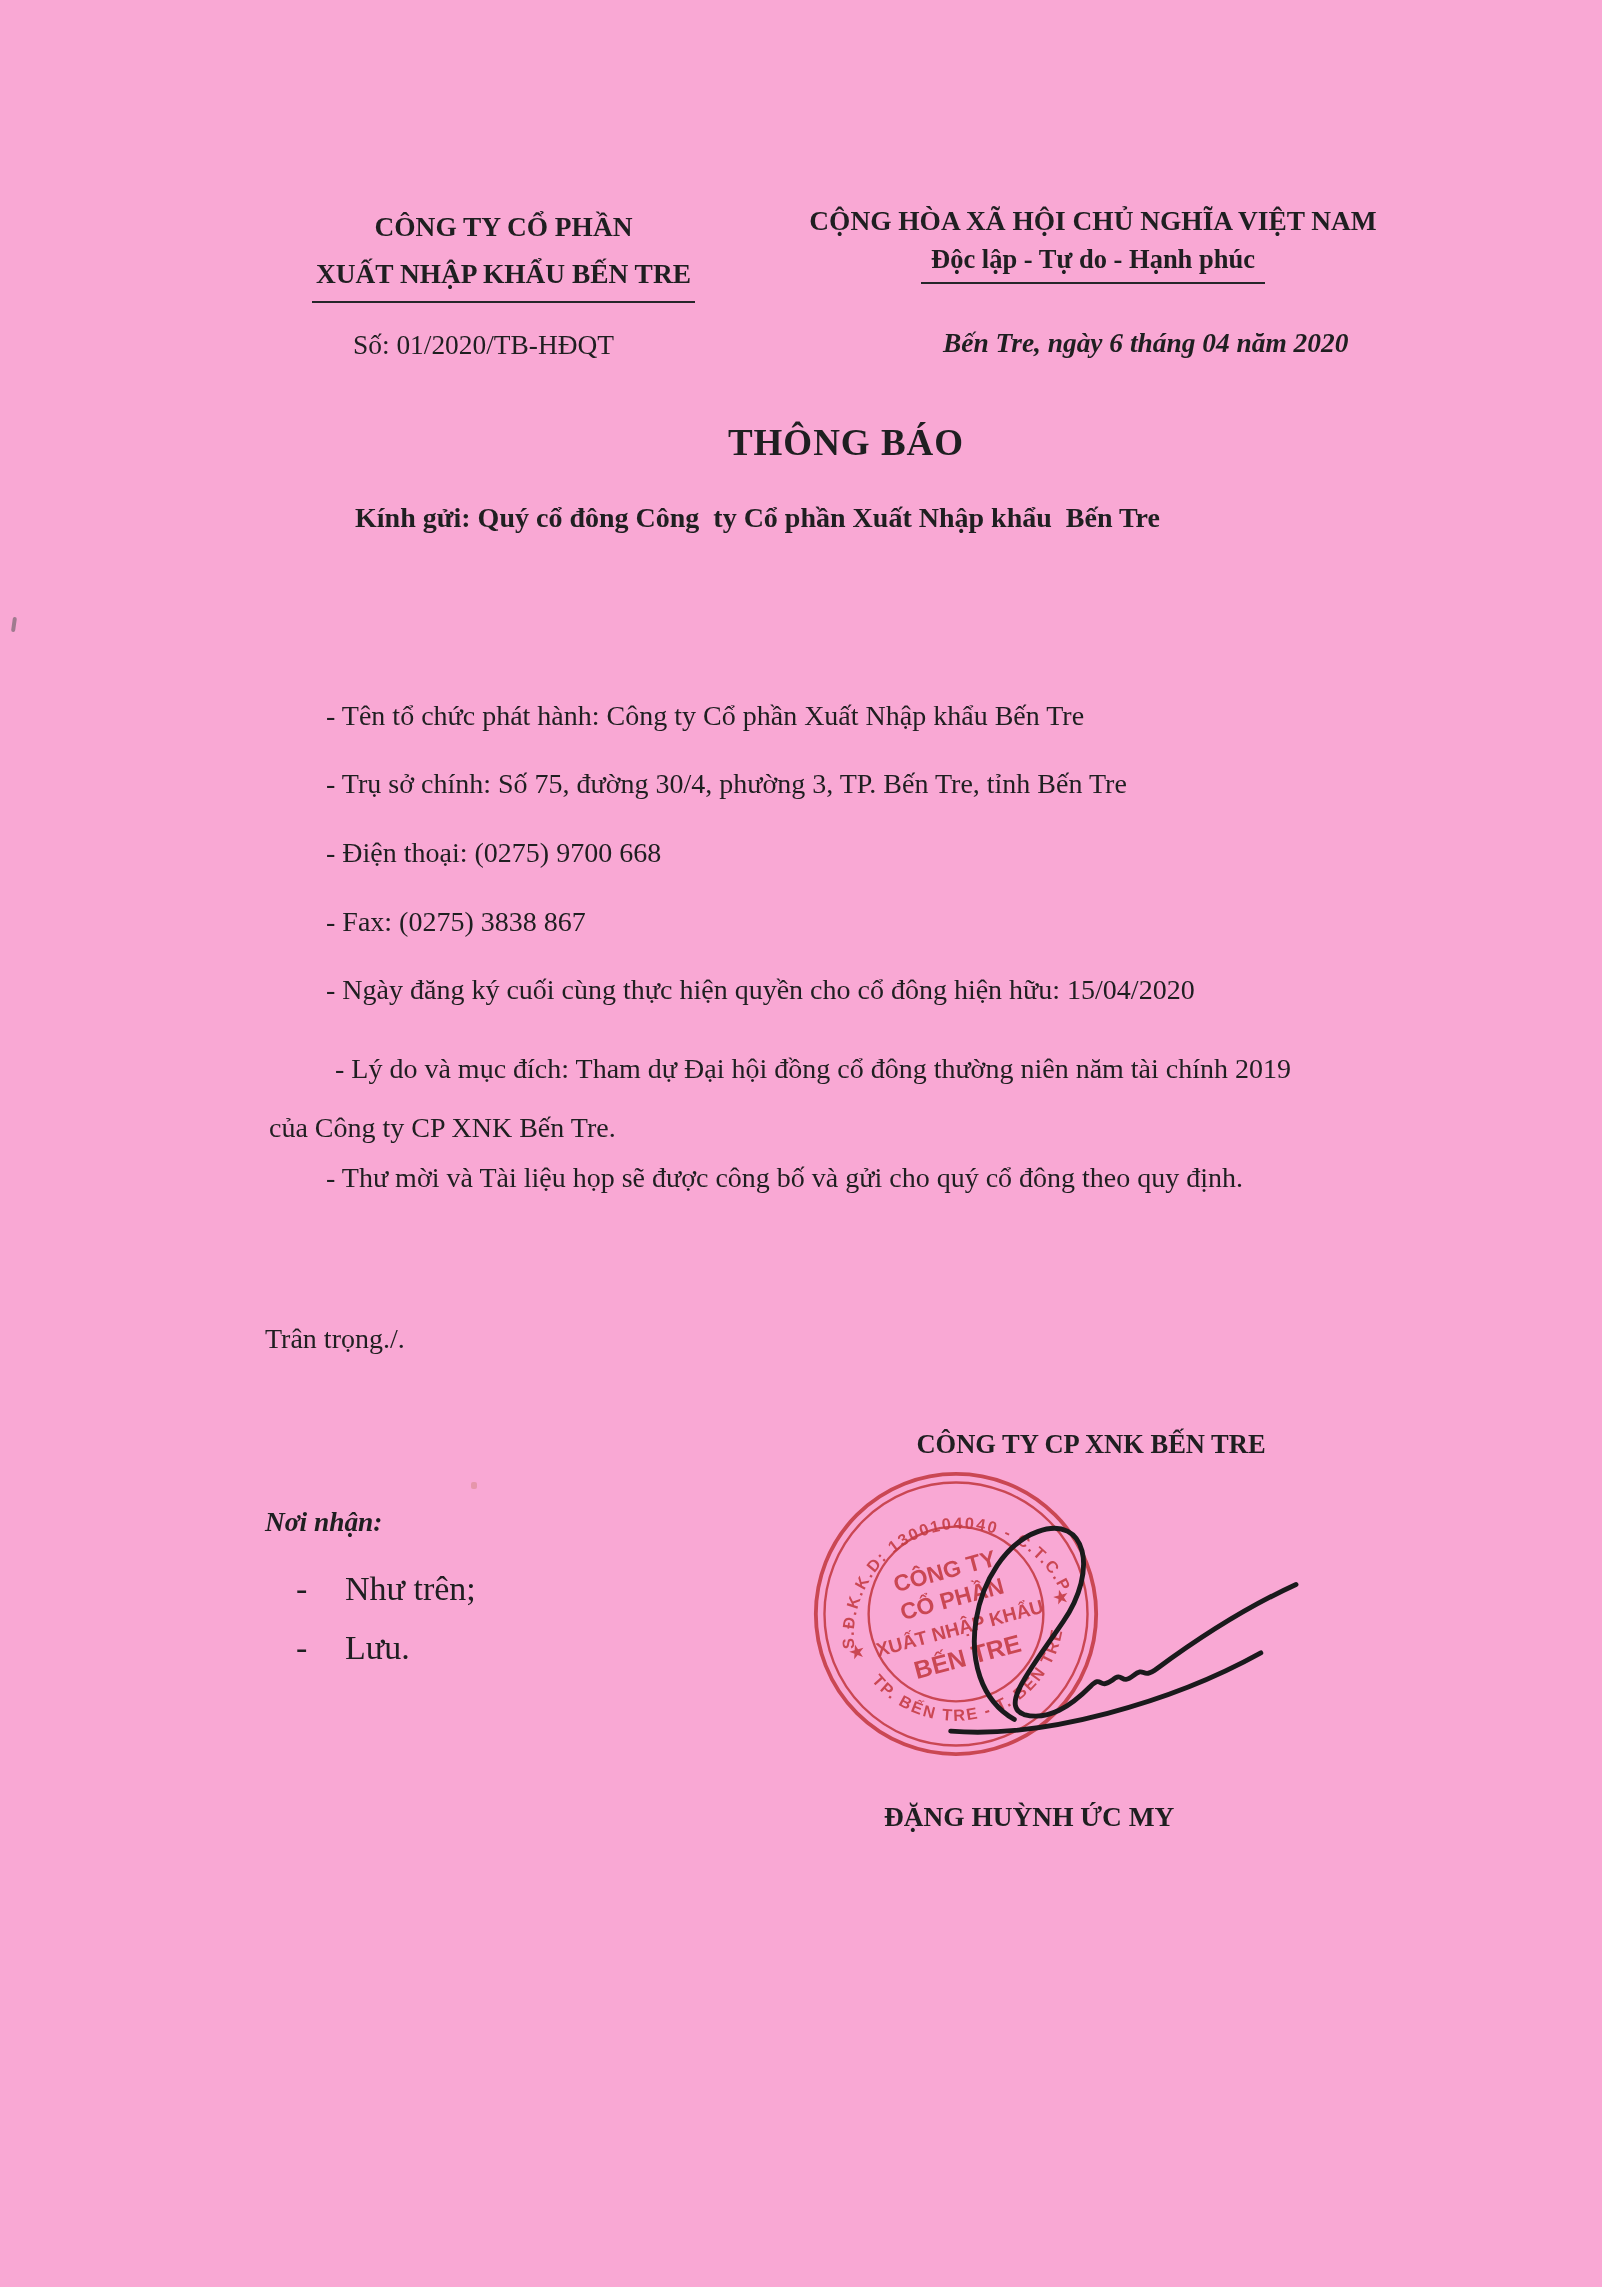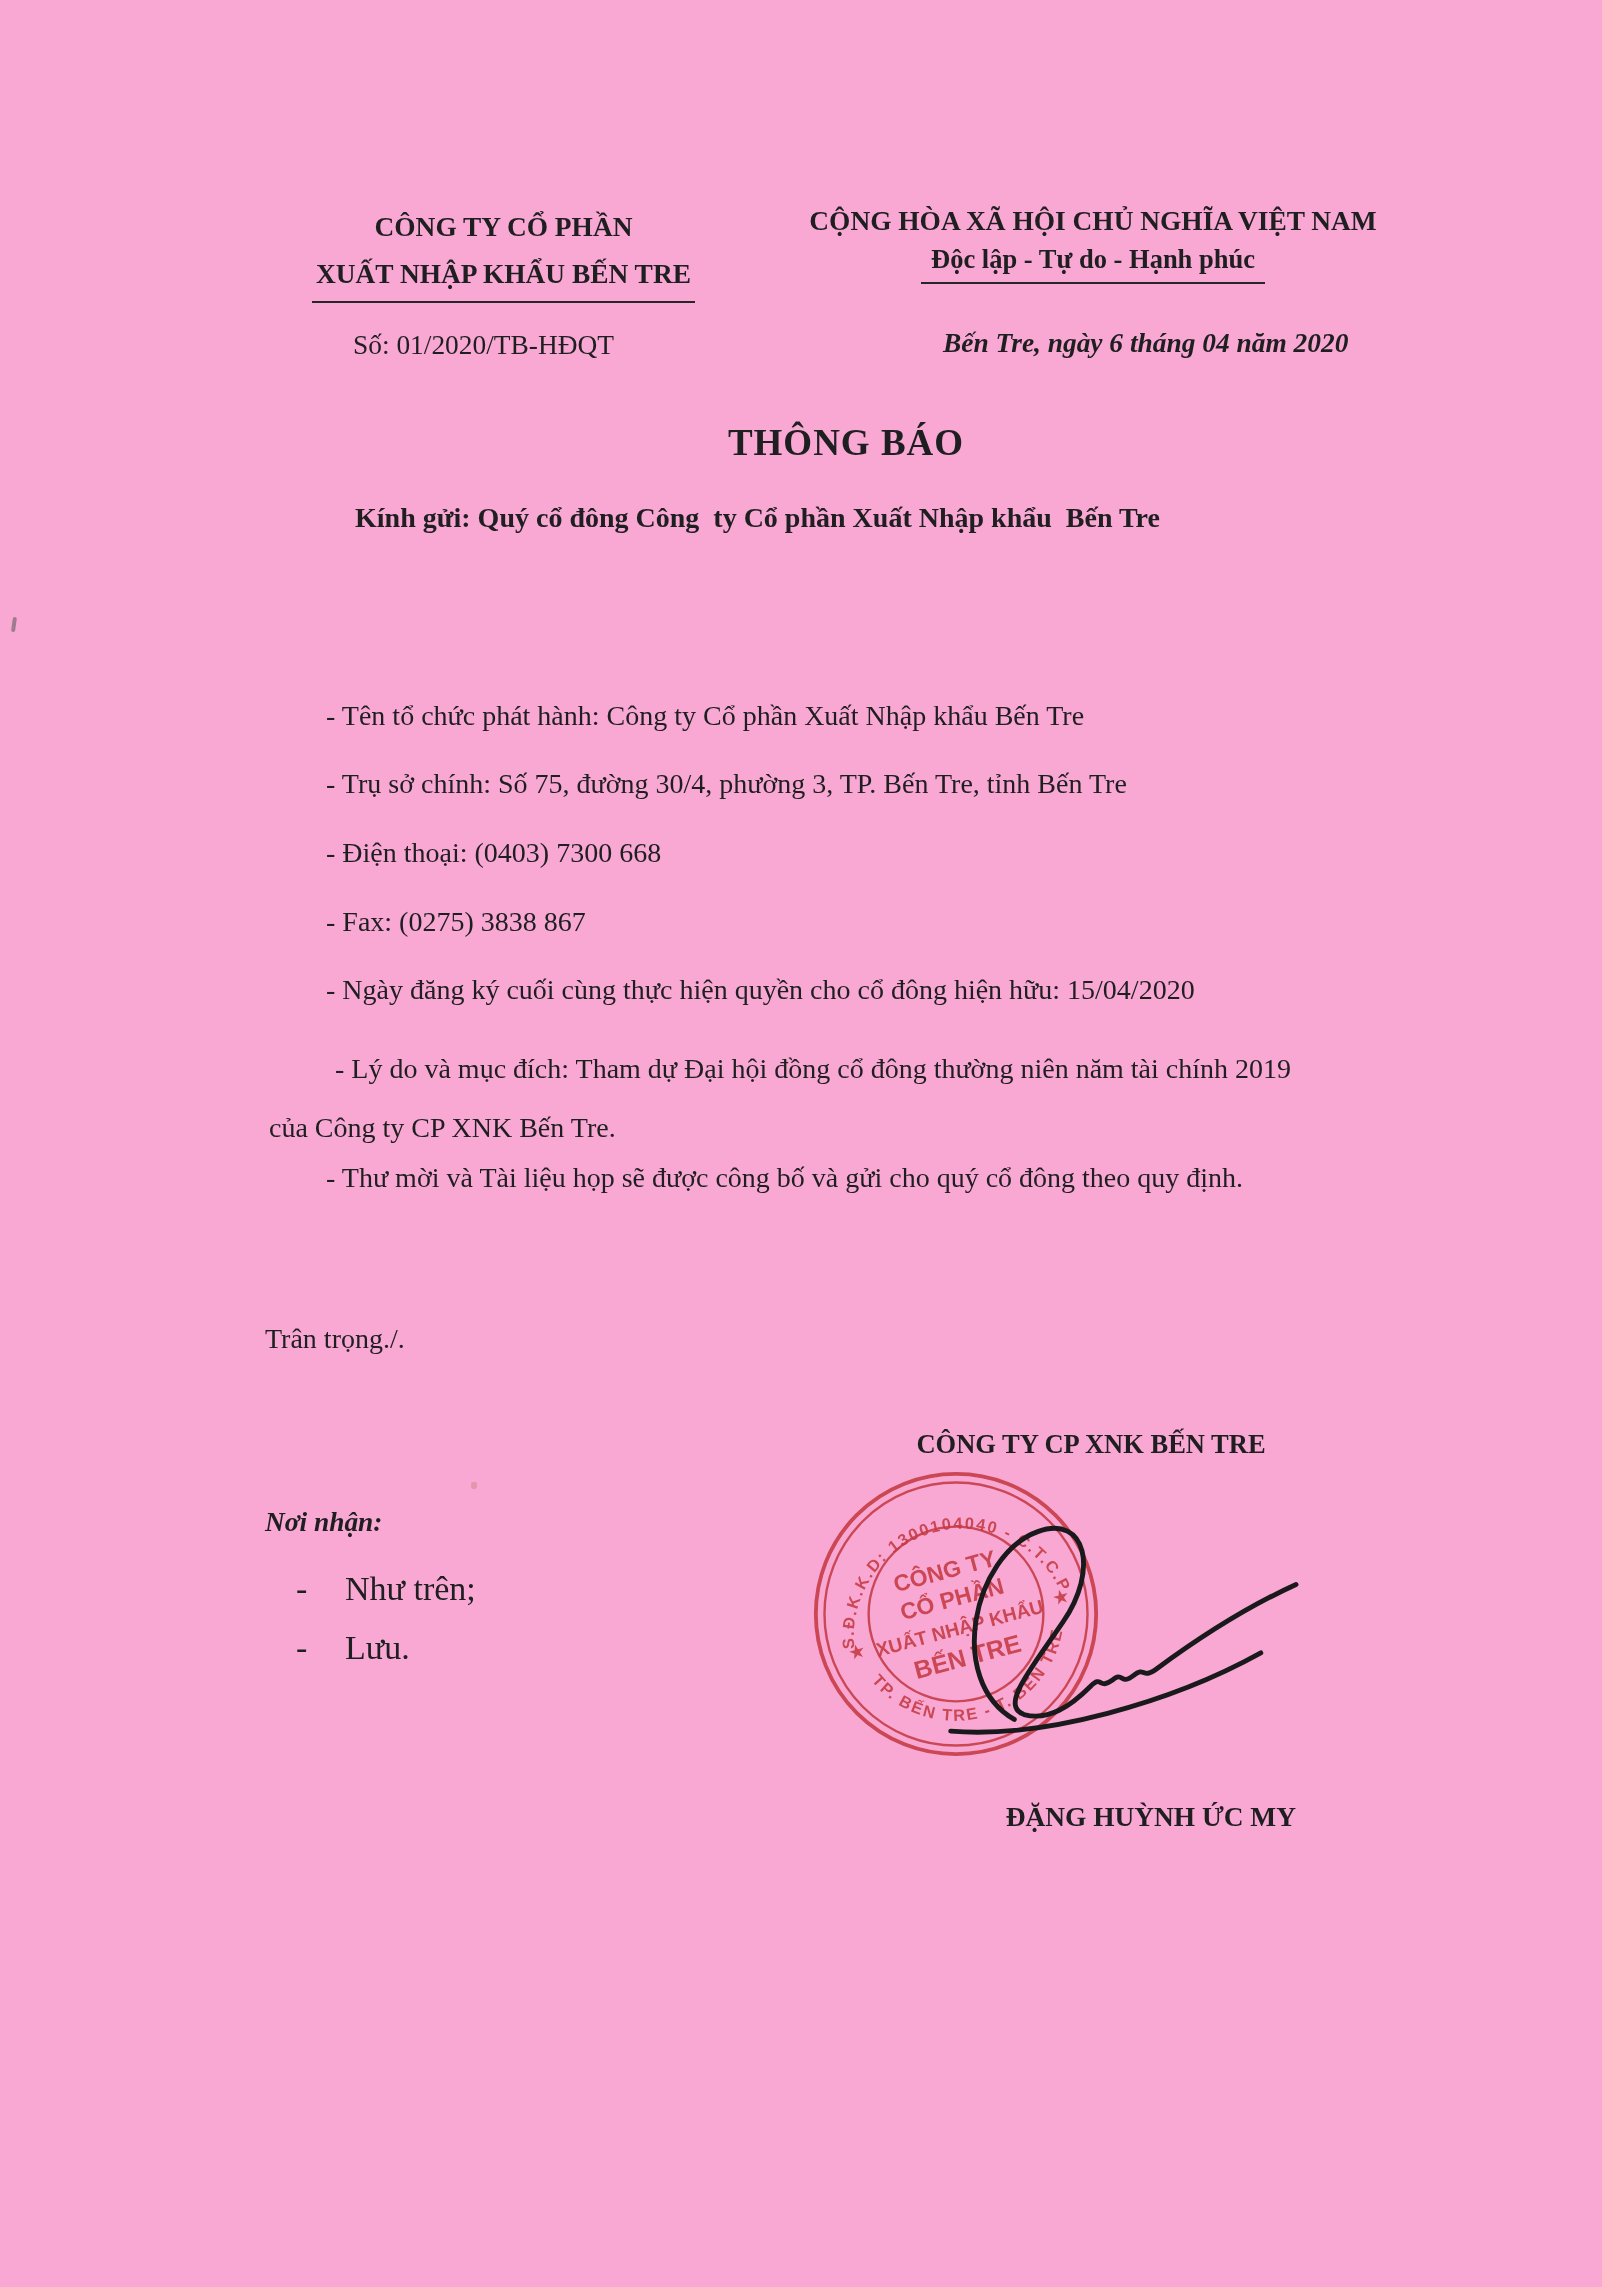--- a/index.html
+++ b/index.html
@@ -28,21 +28,21 @@
   
   .doc-title{top:421px;left:222px;width:1248px;text-align:center;font-size:37px;font-weight:bold;letter-spacing:1px;}
   .salutation{top:502px;left:355px;font-size:28px;font-weight:bold;}
   .intro{top:570px;left:261px;width:1176px;font-size:28px;line-height:64px;text-indent:61px;}
   .bullet{left:326px;font-size:28px;line-height:35px;}
   .bullet-wrap{left:261px;width:1176px;font-size:28px;line-height:59px;text-indent:66px;margin-left:8px;}
   .closing{top:1323px;left:265px;font-size:28px;}
 
   
   .sign-company{top:1429px;left:885px;width:412px;text-align:center;font-size:26.5px;font-weight:bold;}
-  .signer-name{top:1802px;left:884px;width:412px;text-align:right;font-size:27.4px;font-weight:bold;}
+  .signer-name{top:1802px;left:884px;width:412px;text-align:left;font-size:27.4px;font-weight:bold;}
 
   
   .recipients-label{top:1507px;left:265px;font-size:27.4px;font-weight:bold;font-style:italic;}
   .recipient-item{left:296px;font-size:34px;}
   .recipient-item .dash{display:inline-block;width:49px;}
 
   
   .stamp-box{top:1470px;left:812px;width:288px;height:288px;}
   .sig-box{top:1514px;left:916px;width:402px;height:225px;}
 
@@ -67,21 +67,21 @@
   </div>
   <div class="abs date-line txt">Bến Tre, ngày 6 tháng 04 năm 2020</div>
 
   <div class="abs salutation txt">Kính gửi: Quý cổ đông Công  ty Cổ phần Xuất Nhập khẩu  Bến Tre</div>
 
   <div class="abs doc-title">THÔNG BÁO</div>
 
 
   <div class="abs bullet txt" style="top:698px">- Tên tổ chức phát hành: Công ty Cổ phần Xuất Nhập khẩu Bến Tre</div>
   <div class="abs bullet txt" style="top:766px">- Trụ sở chính: Số 75, đường 30/4, phường 3, TP. Bến Tre, tỉnh Bến Tre</div>
-  <div class="abs bullet txt" style="top:835px">- Điện thoại: (0403) 7300 668</div>
+  <div class="abs bullet txt" style="top:835px">- Điện thoại: (0275) 9700 668</div>
   <div class="abs bullet txt" style="top:904px">- Fax: (0275) 3838 867</div>
   <div class="abs bullet txt" style="top:972px">- Ngày đăng ký cuối cùng thực hiện quyền cho cổ đông hiện hữu: 15/04/2020</div>
   <div class="abs bullet-wrap txt" style="top:1039px">- Lý do và mục đích: Tham dự Đại hội đồng cổ đông thường niên năm tài chính 2019
 của Công ty CP XNK Bến Tre.</div>
   <div class="abs bullet txt" style="top:1160px">- Thư mời và Tài liệu họp sẽ được công bố và gửi cho quý cổ đông theo quy định.</div>
 
   <div class="abs closing txt">Trân trọng./.</div>
 
   <div class="abs sign-company">CÔNG TY CP XNK BẾN TRE</div>
 

